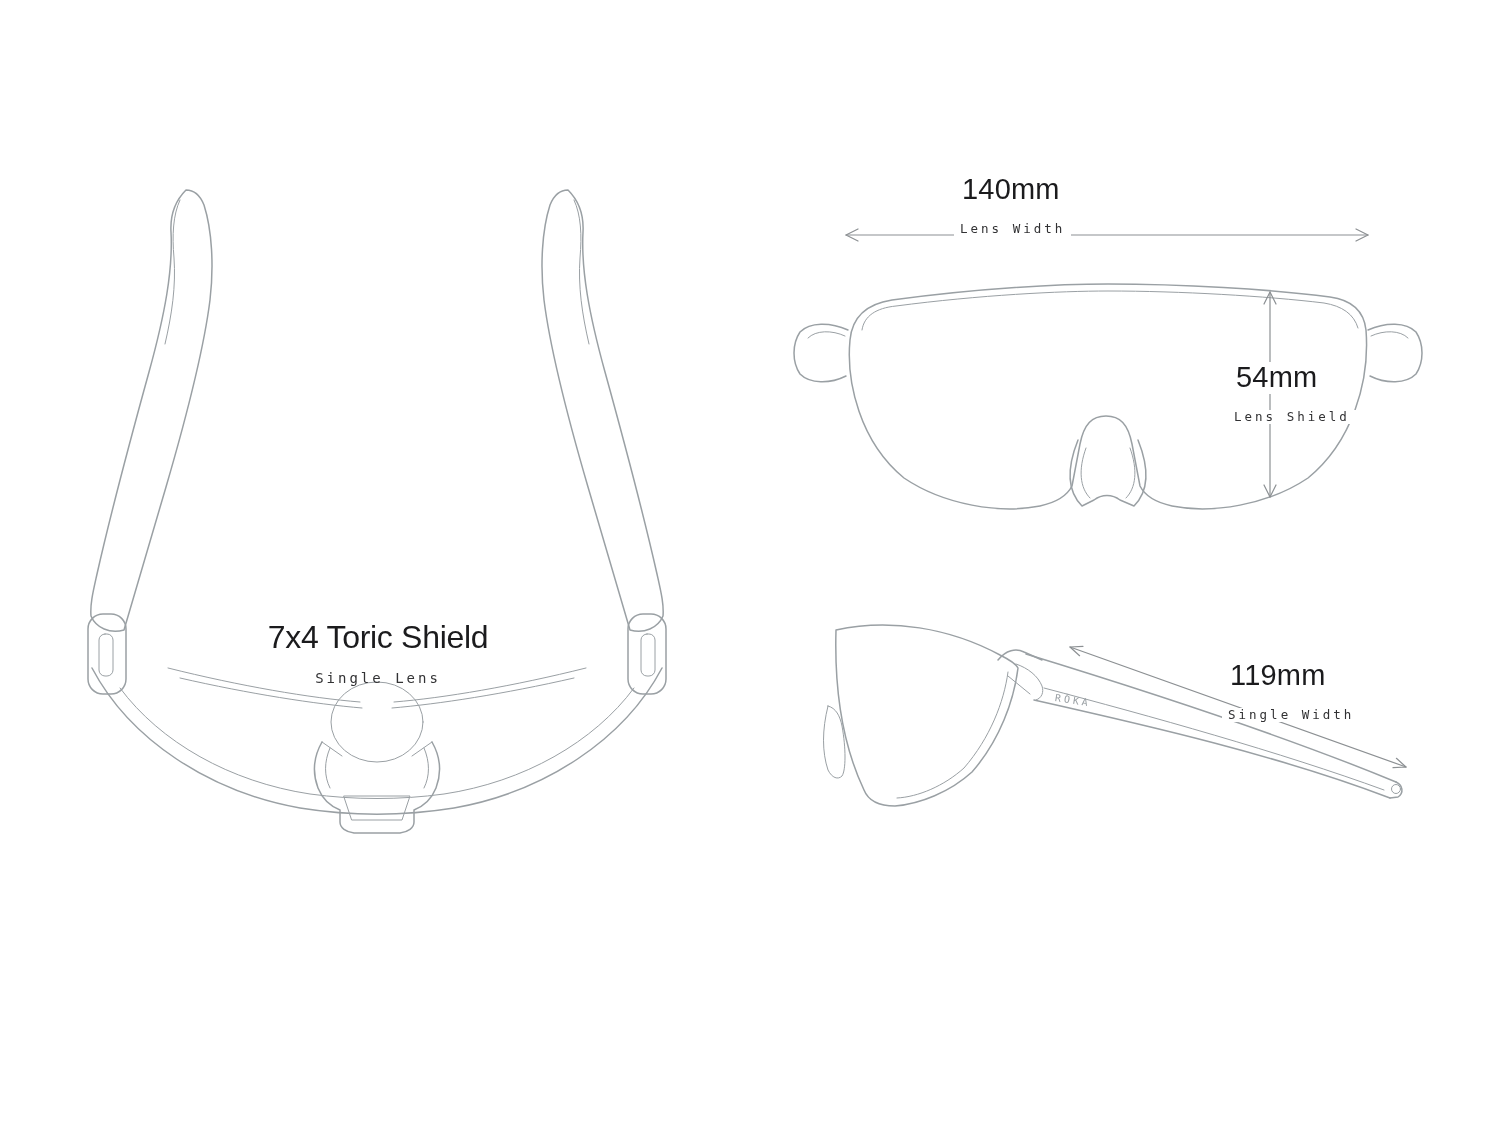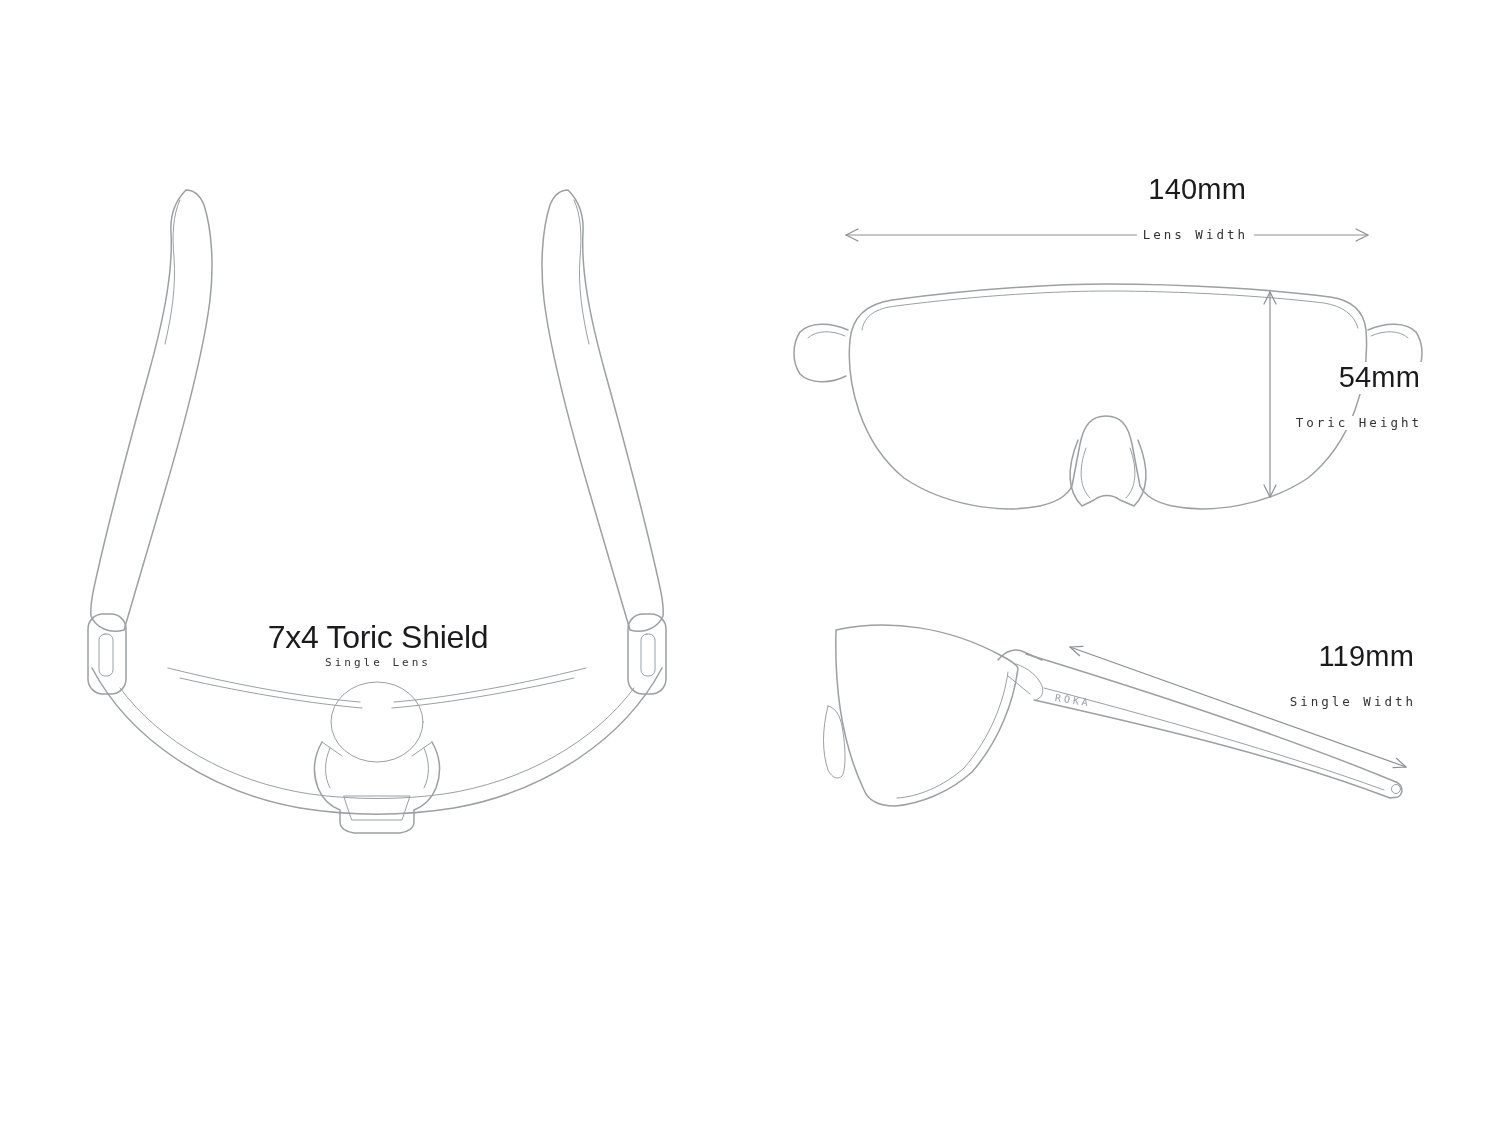--- a/index.html
+++ b/index.html
@@ -14,51 +14,51 @@
     position:relative;
     width:1500px;height:1125px;
     background:var(--background);
     overflow:hidden;
     font-family:"Liberation Sans", sans-serif;
   }
   .art{position:absolute;left:0;top:0;width:1500px;height:1125px;}
   .art-line{fill:none;stroke:var(--line);stroke-width:1.5;stroke-linecap:round;stroke-linejoin:round;}
   .art-fine{fill:none;stroke:var(--line);stroke-width:1;stroke-linecap:round;stroke-linejoin:round;}
   .arrow-line{fill:none;stroke:var(--arrow);stroke-width:1.2;stroke-linecap:round;}
-  .measure{position:absolute;text-align:right;}
+  .measure{position:absolute;text-align:left;}
   .measure .value{
     font-size:29px;font-weight:500;color:var(--text-primary);
     letter-spacing:0.2px;line-height:1.1;
     background:var(--background);display:inline-block;padding:0 8px;
   }
   .measure .caption{
     font-family:"DejaVu Sans Mono", monospace;
     font-size:12.5px;color:var(--text-secondary);
-    letter-spacing:3px;margin-top:22px;line-height:1.1;
+    letter-spacing:3px;margin-top:16px;line-height:1.1;
     background:var(--background);display:inline-block;padding:0 6px;
   }
   .product-label{position:absolute;left:178px;top:592px;width:400px;text-align:center;}
   .product-label .name{
     font-size:32px;font-weight:500;color:var(--text-primary);
     letter-spacing:-0.3px;line-height:1.1;margin-top:28px;
   }
   .product-label .sub{
     font-family:"DejaVu Sans Mono", monospace;
-    font-size:11px;color:var(--text-secondary);
-    letter-spacing:3px;margin-top:1px;
+    font-size:14px;color:var(--text-secondary);
+    letter-spacing:3px;margin-top:15px;
   }
   .brand-mark{
     position:absolute;left:1056px;top:692px;
     font-family:"DejaVu Sans Mono", monospace;
     font-size:10px;color:var(--line);letter-spacing:3px;
     transform:rotate(9deg);transform-origin:left top;
   }
   .m-lens-width{left:954px;top:174px;width:300px;}
   .m-lens-height{left:1228px;top:362px;width:200px;}
-  .m-temple-width{left:1222px;top:641px;width:200px;}
+  .m-temple-width{left:1222px;top:660px;width:200px;}
 </style>
 </head>
 <body>
 
 <div class="canvas">
 
   <svg class="art" viewBox="0 0 1500 1125" aria-hidden="true">
 
     <g>
 
@@ -144,21 +144,21 @@
 
   <div class="measure m-lens-width">
     <div class="value">140mm</div>
     <br>
     <div class="caption">Lens Width</div>
   </div>
 
   <div class="measure m-lens-height">
     <div class="value">54mm</div>
     <br>
-    <div class="caption">Toric Height</div>
+    <div class="caption">Lens Shield</div>
   </div>
 
   <div class="measure m-temple-width">
     <div class="value">119mm</div>
     <br>
     <div class="caption">Single Width</div>
   </div>
 
   <div class="product-label">
     <div class="name">7x4 Toric Shield</div>

